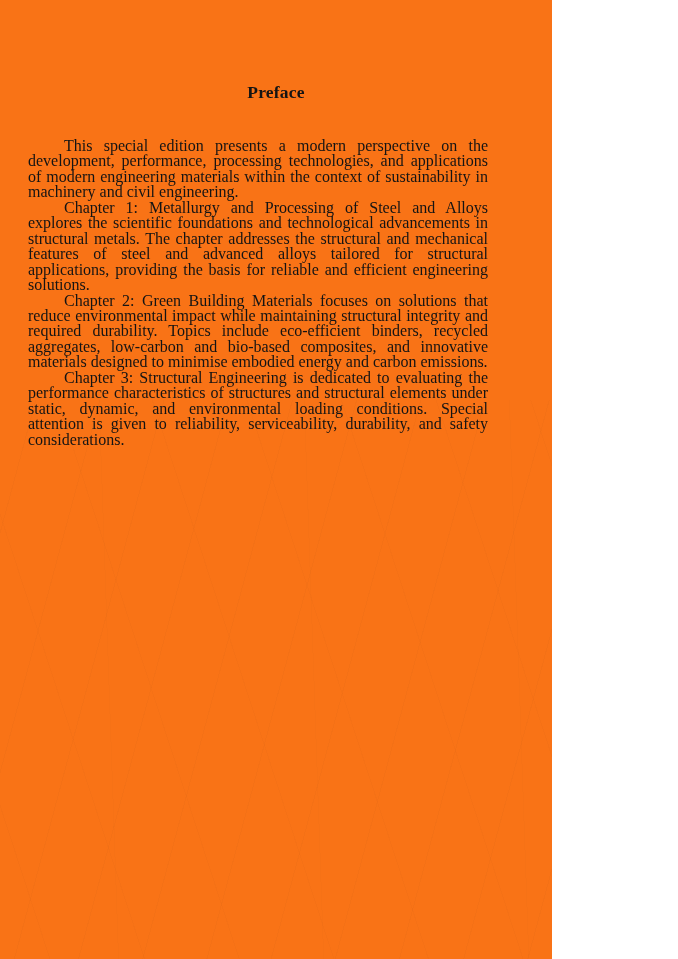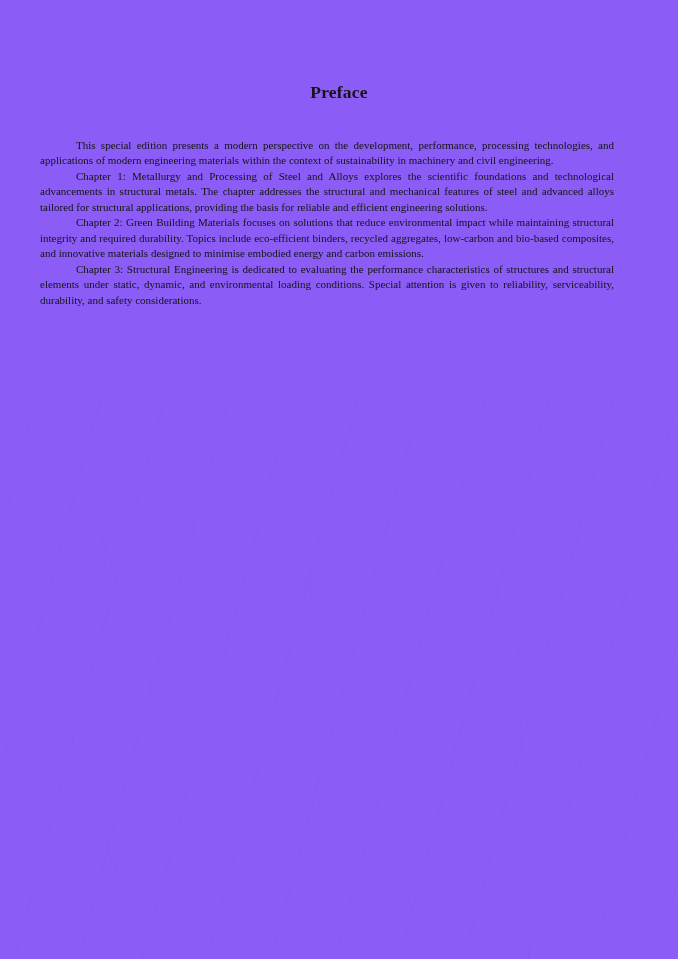--- a/index.html
+++ b/index.html
@@ -2,23 +2,23 @@
 <html><head>
 <meta charset="utf-8">
 <style>
   html, body {
     margin: 0;
     padding: 0;
     background: #ffffff;
   }
   .page {
     position: relative;
-    width: 678px;
+    width: 552px;
     height: 959px;
-    background: #8b5cf6;
+    background: #f97316;
     overflow: hidden;
     font-family: "Liberation Serif", "DejaVu Serif", serif;
     color: #141414;
   }
   
   .scan-texture {
     position: absolute;
     left: 0;
     right: 0;
     top: 400px;
@@ -32,22 +32,22 @@
   .page-title {
     margin: 0;
     padding-top: 82px;
     text-align: center;
     font-size: 17.5px;
     line-height: 20px;
     font-weight: bold;
     letter-spacing: 0.2px;
   }
   .content {
-    margin: 36px 64px 0 40px;   
-    font-size: 11px;
+    margin: 36px 64px 0 28px;   
+    font-size: 16px;
     line-height: 15.45px;
     text-align: justify;
   }
   .content p {
     margin: 0;
     text-indent: 36px;
   }
 </style>
 </head>
 <body>

